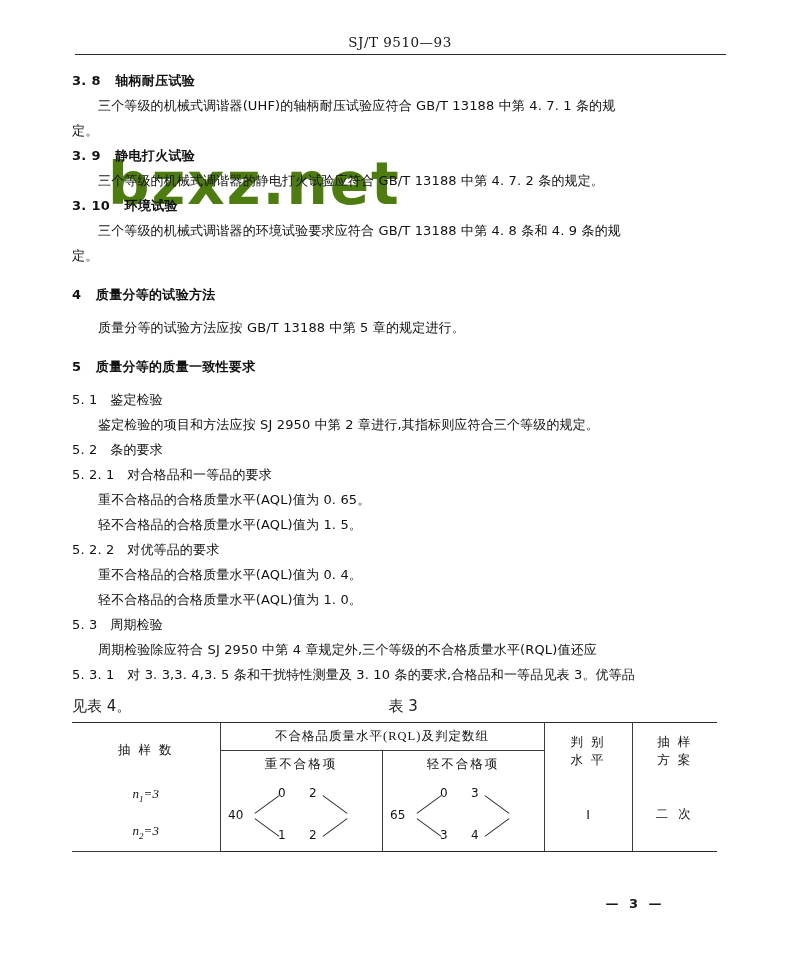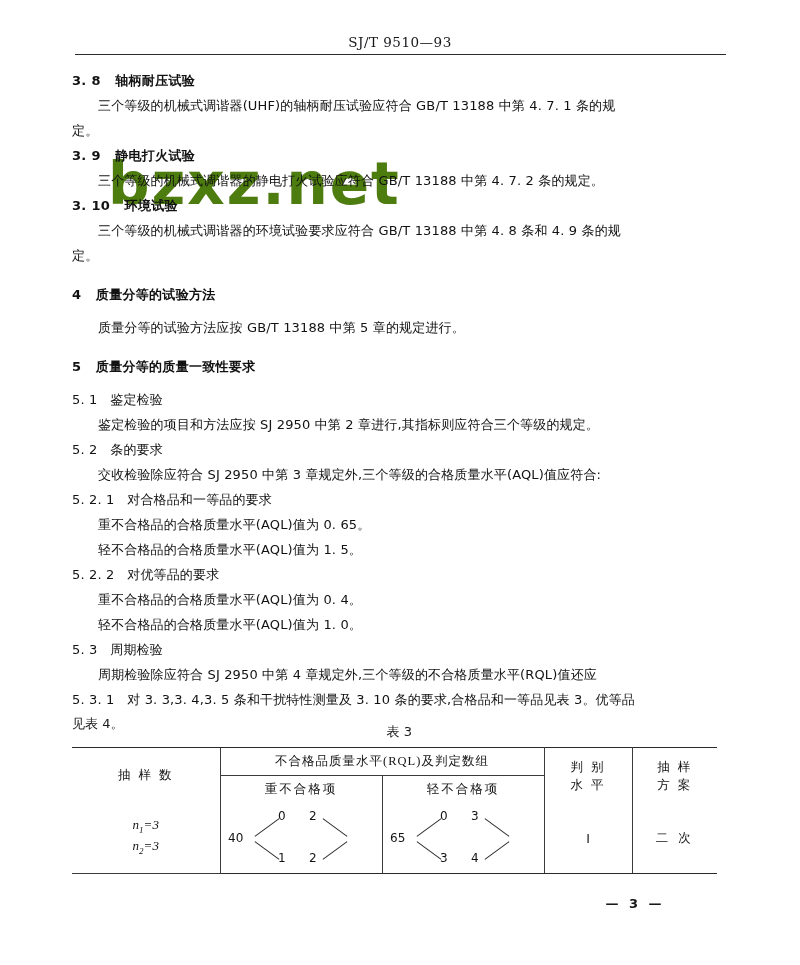--- a/index.html
+++ b/index.html
@@ -86,22 +86,22 @@
     font-weight: 700;
     letter-spacing: 0.3px;
   }
   .indent {
     text-indent: 26px;
   }
   .gap-sm { margin-top: 8px; }
   .gap-md { margin-top: 14px; }
   .caption-row {
     display: flex;
-    align-items: flex-start;
-    font-size: 13px;
+    align-items: flex-end;
+    font-size: 15px;
     line-height: 23px;
   }
   .caption-row .lead { white-space: pre; }
   .caption-row .mid {
     flex: 1;
     text-align: center;
     position: relative;
     left: -24px;
     margin-top: 8px;
   }
@@ -125,21 +125,21 @@
   .bd-thin-b { border-bottom: 1px solid #3a3a3a !important; font-family: Liberation Serif, serif; }
   .bd-l      { border-left: 1px solid #3a3a3a !important; }
   .bd-r      { border-right: 1px solid #3a3a3a !important; }
 
   .hcell { height: 27px; letter-spacing: 2px; }
   .hcell-2 { height: 27px; letter-spacing: 1px; }
   .vcell { height: 70px; }
 
   .stack span { display: block; line-height: 18px; letter-spacing: 2px; }
 
-  .nvals { line-height: 16px; font-style: italic; font-size: 13px; }
+  .nvals { line-height: 31px; font-style: italic; font-size: 13px; }
   .nvals span { display: block; }
   .nvals i { font-style: italic; }
   sub { font-size: 9px; }
 
   
   .diamond-wrap {
     position: relative;
     width: 150px;
     height: 62px;
     margin: 0 auto;
@@ -210,21 +210,20 @@
 
     <div class="line heading gap-md"><span>4</span>&nbsp;&nbsp;&nbsp;<span>质量分等的试验方法</span></div>
     <div class="line indent gap-sm">质量分等的试验方法应按 GB/T 13188 中第 5 章的规定进行。</div>
 
     <div class="line heading gap-md"><span>5</span>&nbsp;&nbsp;&nbsp;<span>质量分等的质量一致性要求</span></div>
 
     <div class="line gap-sm"><span>5. 1</span>&nbsp;&nbsp;&nbsp;<span>鉴定检验</span></div>
     <div class="line indent">鉴定检验的项目和方法应按 SJ 2950 中第 2 章进行,其指标则应符合三个等级的规定。</div>
 
     <div class="line"><span>5. 2</span>&nbsp;&nbsp;&nbsp;<span>条的要求</span></div>
-    <div class="line indent">交收检验除应符合 SJ 2950 中第 3 章规定外,三个等级的合格质量水平(AQL)值应符合:</div>
 
     <div class="line"><span>5. 2. 1</span>&nbsp;&nbsp;&nbsp;<span>对合格品和一等品的要求</span></div>
     <div class="line indent">重不合格品的合格质量水平(AQL)值为 0. 65。</div>
     <div class="line indent">轻不合格品的合格质量水平(AQL)值为 1. 5。</div>
 
     <div class="line"><span>5. 2. 2</span>&nbsp;&nbsp;&nbsp;<span>对优等品的要求</span></div>
     <div class="line indent">重不合格品的合格质量水平(AQL)值为 0. 4。</div>
     <div class="line indent">轻不合格品的合格质量水平(AQL)值为 1. 0。</div>
 
     <div class="line"><span>5. 3</span>&nbsp;&nbsp;&nbsp;<span>周期检验</span></div>

